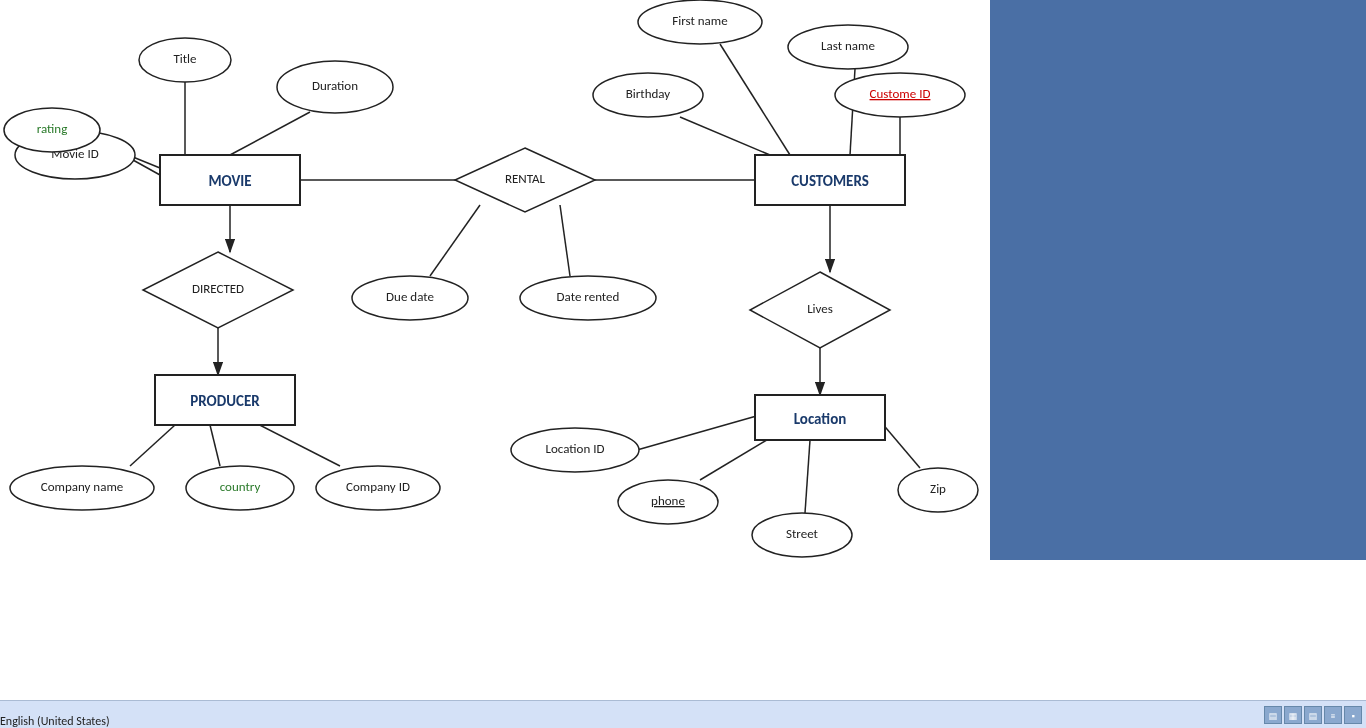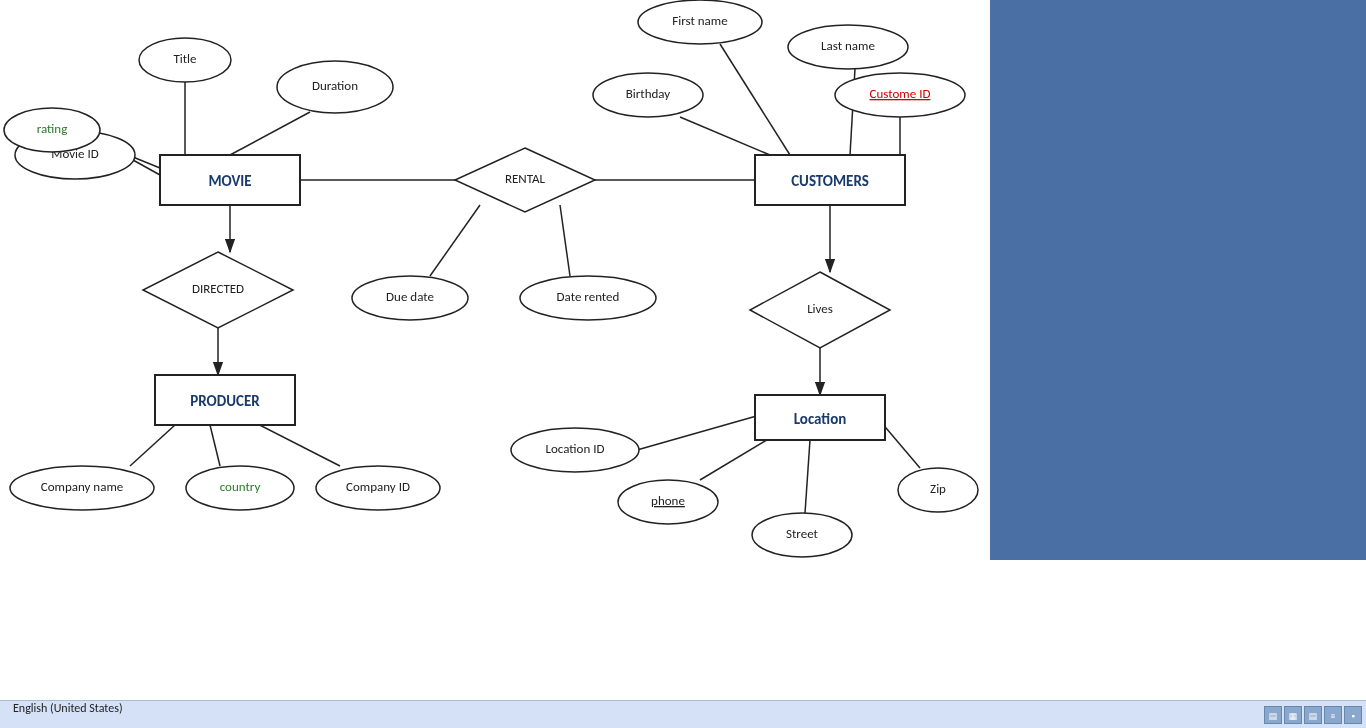--- a/index.html
+++ b/index.html
@@ -25,22 +25,22 @@
       height: 560px;
       background: #4a6fa5;
     }
     #status-bar {
       position: absolute;
       bottom: 0; left: 0;
       width: 1366px;
       height: 28px;
       background: #d4e1f7;
       display: flex;
-      align-items: flex-start;
-      padding: 0 13px;
+      align-items: flex-end;
+      padding: 0 0;
       font-size: 12px;
       color: #222;
       border-top: 1px solid #aabbd4;
     }
     #status-icons {
       position: absolute;
       right: 4px;
       bottom: 4px;
       display: flex;
       gap: 2px;

